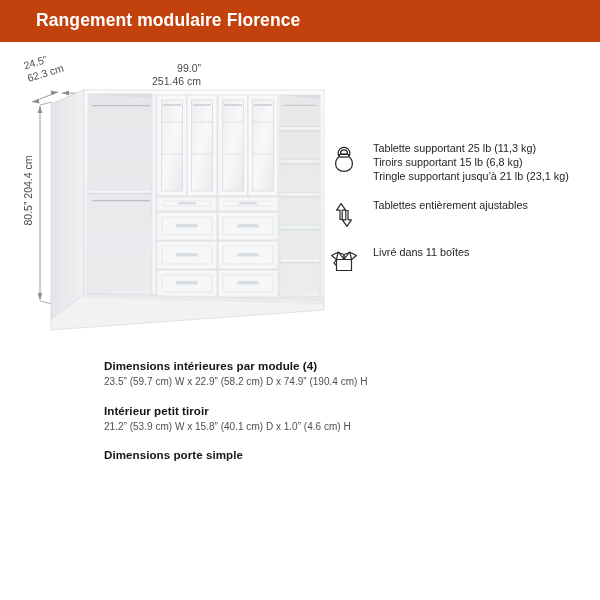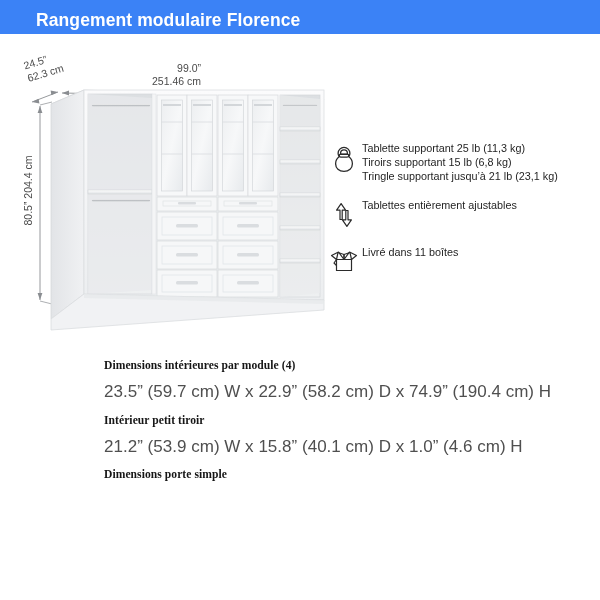--- a/index.html
+++ b/index.html
@@ -3,22 +3,22 @@
 <meta charset="utf-8">
 <style>
   html,body{margin:0;padding:0;}
   body{
     width:600px;height:600px;background:#ffffff;
     font-family:"Liberation Sans", sans-serif;
     -webkit-font-smoothing:antialiased;overflow:hidden;position:relative;
   }
   
   .header{
-    position:absolute;left:0;top:0;width:600px;height:34px;
-    background:#3b82f6;box-sizing:border-box;
+    position:absolute;left:0;top:0;width:600px;height:42px;
+    background:#c2410c;box-sizing:border-box;
   }
   .header-title{
     position:absolute;left:36px;top:10px;
     font-size:17.5px;font-weight:bold;color:#ffffff;letter-spacing:.1px;
     white-space:nowrap;
   }
   
   .product-area{position:absolute;left:0;top:42px;width:600px;height:300px;}
   .furniture-svg{position:absolute;left:0;top:0;}
   .dim-label{
@@ -26,31 +26,31 @@
     white-space:nowrap;
   }
   .dim-depth{left:22px;top:18px;transform:rotate(-17deg);transform-origin:left top;}
   .dim-width{left:152px;top:20px;text-align:right;}
   .dim-height{
     left:-12px;top:142px;width:80px;text-align:center;
     transform:rotate(-90deg);transform-origin:center center;
   }
   
   .features{position:absolute;left:326px;top:98px;width:270px;}
-  .feature-row{display:flex;align-items:flex-start;margin-bottom:13px;}
+  .feature-row{display:flex;align-items:flex-start;margin-bottom:13px;gap:11px;}
   .feature-icon{width:36px;flex:0 0 36px;display:flex;justify-content:center;
     align-items:flex-start;padding-top:2px;}
   .feature-text{font-size:10.8px;line-height:14.2px;color:#1f1f1f;padding-top:1px;}
   .feature-text div{white-space:nowrap;}
   
   .specs{position:absolute;left:104px;top:358px;width:460px;}
   .spec-block{margin-bottom:13.5px;}
   .spec-title{font-size:11.6px;font-weight:bold;color:#161616;line-height:15px;
-    letter-spacing:.05px;font-family:Liberation Serif, serif;}
-  .spec-value{font-size:17px;color:#4f4f4f;line-height:15px;margin-top:11px;
+    letter-spacing:.05px;}
+  .spec-value{font-size:10px;color:#4f4f4f;line-height:15px;margin-top:1px;
     letter-spacing:.02px;}
 </style>
 </head>
 <body>
 
 <div class="header">
   <div class="header-title">Rangement modulaire Florence</div>
 </div>
 
 <div class="product-area">

